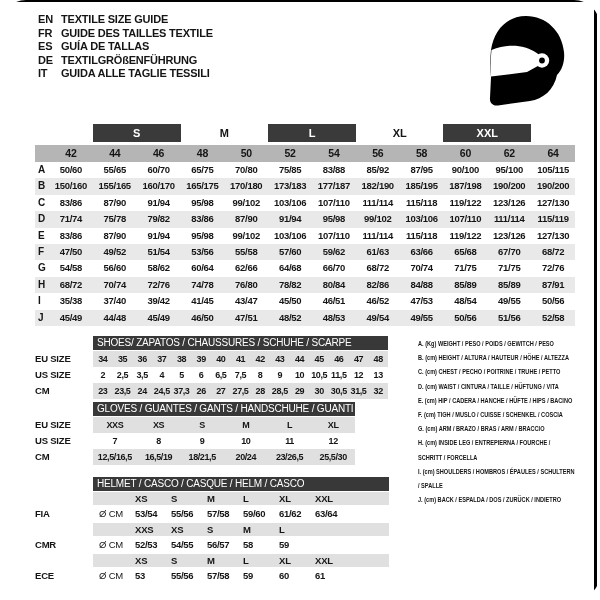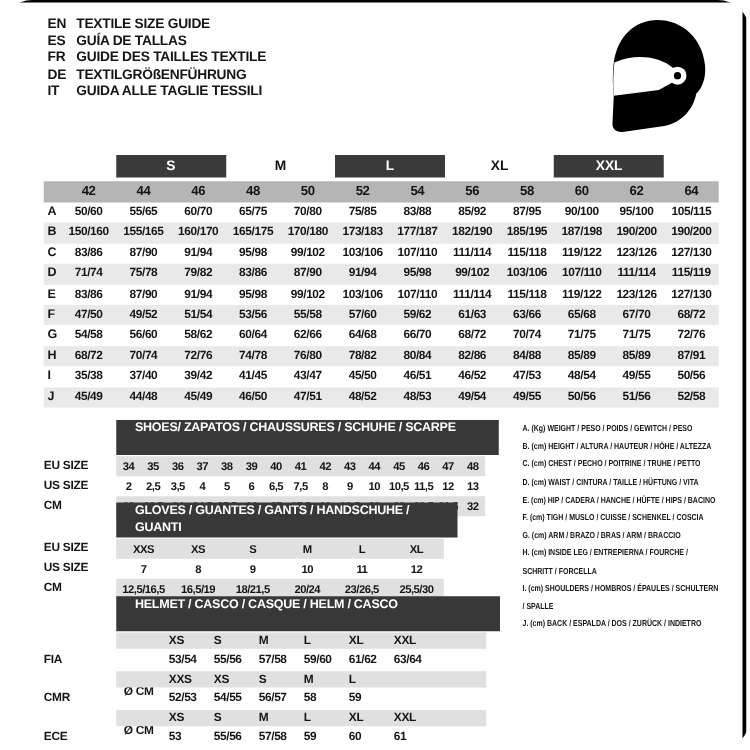--- a/index.html
+++ b/index.html
@@ -27,64 +27,64 @@
   .trow{height:16.4px;}
   .trow.shade{background:#e9e9e9;}
   .row-letter{font-size:10px;font-weight:700;line-height:16.4px;padding-left:3px;}
   .tcell{text-align:center;font-size:9.5px;font-weight:700;line-height:16.4px;letter-spacing:-0.3px;}
 
   
   .sub{position:absolute;left:35px;}
   .shoes{top:336px;} .gloves{top:402px;} .helmet{top:477px;}
   .sub-header{display:flex;margin-bottom:1px;}
   .sub-spacer{width:58px;}
-  .sub-bar{background:#383838;color:#fff;font-size:10px;font-weight:700;height:28px;line-height:14px;
-           padding-left:15px;letter-spacing:-0.2px;}
+  .sub-bar{background:#383838;color:#fff;font-size:10px;font-weight:400;height:14px;line-height:14px;
+           padding-left:4px;letter-spacing:-0.2px;}
   .bar-shoes{width:291px;} .bar-gloves{width:258px;} .bar-helmet{width:292px;}
   .sub-row{display:flex;height:16px;align-items:center;}
   .sub-label{width:58px;font-size:9.5px;font-weight:700;line-height:16px;letter-spacing:-0.2px;}
   .sub-vals{display:grid;}
   .vals-shoes{width:295px;grid-template-columns:repeat(15,1fr);}
   .vals-gloves{width:262px;grid-template-columns:repeat(6,1fr);}
   .sub-row.shade .sub-vals{background:#e0e0e0;}
   .scell{text-align:center;font-size:9px;font-weight:700;line-height:16px;letter-spacing:-0.4px;}
 
   
   .h-size-row{display:flex;height:13px;margin-bottom:1px;}
   .h-val-row{display:flex;height:15px;margin-bottom:2px;}
   .h-box{width:296px;display:grid;grid-template-columns:42px repeat(6,36px);}
   .h-size-row .h-box{background:#e0e0e0;}
   .h-label{width:58px;font-size:9.5px;font-weight:700;line-height:15px;letter-spacing:-0.2px;}
   .h-size{font-size:9.5px;font-weight:700;line-height:13px;letter-spacing:-0.2px;text-align:left;}
   .h-val{font-size:9.5px;font-weight:700;line-height:15px;letter-spacing:-0.3px;text-align:left;}
-  .h-unit{font-size:9.5px;font-weight:700;line-height:15px;padding-left:6px;letter-spacing:-0.2px;margin-top:26px;}
+  .h-unit{font-size:9.5px;font-weight:400;line-height:15px;padding-left:6px;letter-spacing:-0.2px;}
 
   
   .legend{position:absolute;left:418px;top:337px;width:197px;transform:scaleX(0.8);transform-origin:0 0;}
   .legend-item{font-size:7px;font-weight:700;line-height:14.2px;letter-spacing:0;}
 </style>
 </head>
 <body>
 
 <div class="page">
   <div class="border-top"></div>
   <div class="border-right"></div>
 
   <div class="lang-block" id="langList">
       <div class="lang-row">
         <span class="lang-code">EN</span>
         <span class="lang-text">TEXTILE SIZE GUIDE</span>
       </div>
       <div class="lang-row">
+        <span class="lang-code">FR</span>
+        <span class="lang-text">GUIDE DES TAILLES TEXTILE</span>
+      </div>
+      <div class="lang-row">
         <span class="lang-code">ES</span>
         <span class="lang-text">GUÍA DE TALLAS</span>
-      </div>
-      <div class="lang-row">
-        <span class="lang-code">FR</span>
-        <span class="lang-text">GUIDE DES TAILLES TEXTILE</span>
       </div>
       <div class="lang-row">
         <span class="lang-code">DE</span>
         <span class="lang-text">TEXTILGRÖßENFÜHRUNG</span>
       </div>
       <div class="lang-row">
         <span class="lang-code">IT</span>
         <span class="lang-text">GUIDA ALLE TAGLIE TESSILI</span>
       </div>
     </div>
@@ -323,21 +323,21 @@
             <span class="scell">13</span>
           </div>
         </div>
         <div class="sub-row shade">
           <span class="sub-label">CM</span>
           <div class="sub-vals vals-shoes">
             <span class="scell">23</span>
             <span class="scell">23,5</span>
             <span class="scell">24</span>
             <span class="scell">24,5</span>
-            <span class="scell">25,5</span>
+            <span class="scell">37,3</span>
             <span class="scell">26</span>
             <span class="scell">27</span>
             <span class="scell">27,5</span>
             <span class="scell">28</span>
             <span class="scell">28,5</span>
             <span class="scell">29</span>
             <span class="scell">30</span>
             <span class="scell">30,5</span>
             <span class="scell">31,5</span>
             <span class="scell">32</span>

